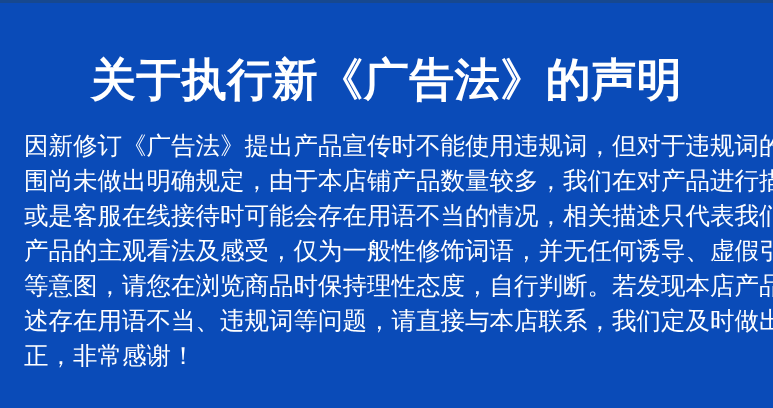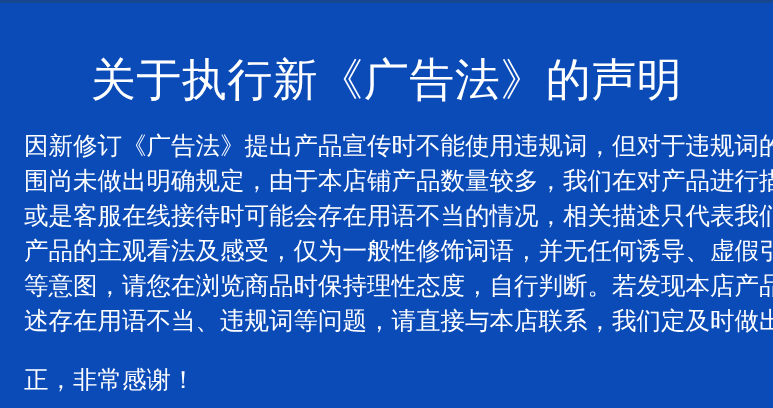--- a/index.html
+++ b/index.html
@@ -34,21 +34,21 @@
   }
 
   #title {
     position: absolute;
     top: 52px;
     left: 0;
     width: 773px;
     text-align: center;
     color: #ffffff;
     font-size: 45px;
-    font-weight: normal;
+    font-weight: bold;
     line-height: 56px;
     letter-spacing: 0.5px;
     white-space: nowrap;
     font-family: "DejaVu Sans", "Liberation Sans", sans-serif;
   }
 
   #body-block {
     position: absolute;
     top: 128px;
     left: 24px;
@@ -67,21 +67,20 @@
   
   .body-line.justify {
     display: flex;
     justify-content: space-between;
     white-space: nowrap;
   }
   .body-line.justify > span { display: inline-block; }
 
   .body-line.last {
     display: block;
-    margin-top: 24px;
   }
 </style>
 </head>
 <body>
 
 <div id="banner">
 
   <div id="top-rule"></div>
 
   <div id="title">关于执行新《广告法》的声明</div>

